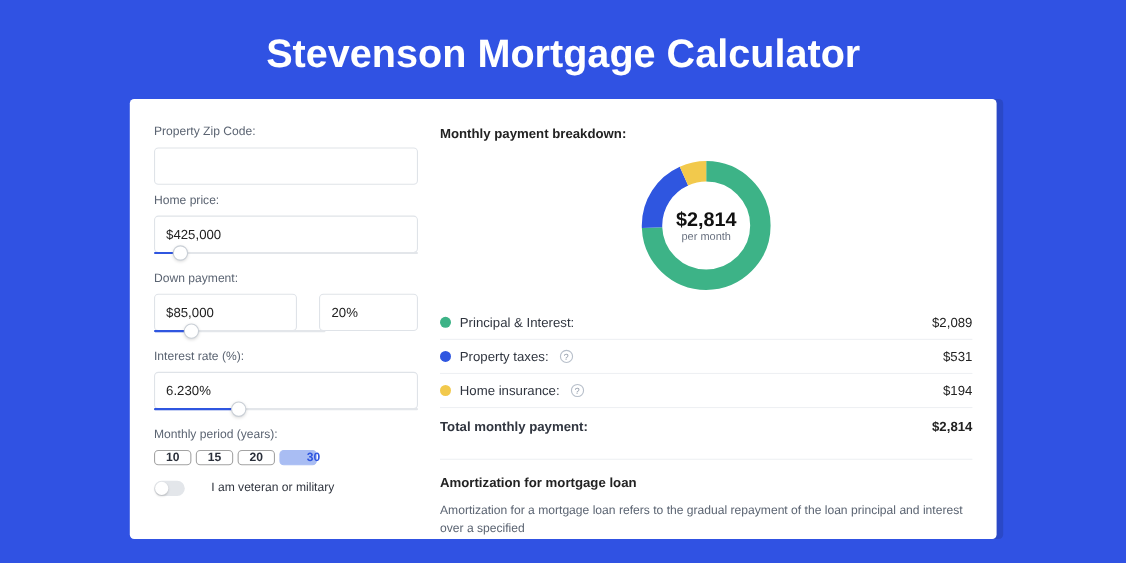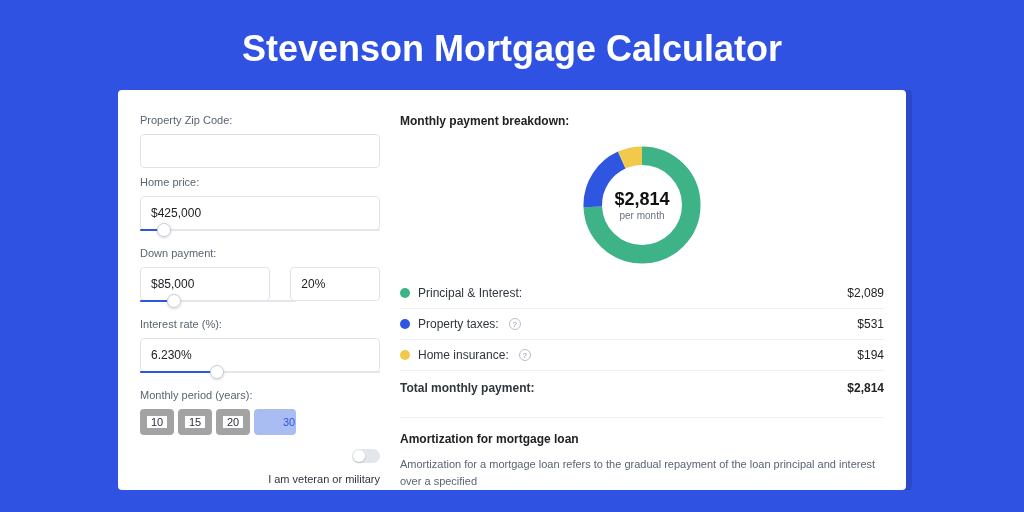--- a/index.html
+++ b/index.html
@@ -11,23 +11,23 @@
   .field { margin-bottom: 8px; }
   .field-label { font-size: 11px; color: #5b6472; display: block; margin-bottom: 8px; }
   .input { width: 100%; height: 34px; border: 1px solid #dfe3e8; border-radius: 4px; padding: 0 10px; font-size: 12px; color: #222; background: #fff; }
   .slider-track { position: relative; height: 2px; background: #e3e6ea; margin-top: -1px; margin-bottom: 16px; border-radius: 2px; }
   .slider-fill { position: absolute; height: 2px; background: #2f56e0; border-radius: 2px; top: 0; left: 0; }
   .slider-thumb { position: absolute; width: 14px; height: 14px; background: #fff; border: 1px solid #c9cfd6; border-radius: 50%; top: -6px; box-shadow: 0 1px 3px rgba(0,0,0,0.15); transform: translateX(-50%); cursor: pointer; }
   .row2 { display: flex; gap: 20px; }
   .row2 .input:first-child { flex: 1.6; }
   .row2 .input:last-child { flex: 1; }
   .periods { display: flex; gap: 4px; }
-  .period-btn { width: 34px; height: 26px; border: 7px solid #a3a3a3; border-radius: 4px; background: #fff; font-size: 11px; font-weight: 400; color: #2a2f3a; cursor: pointer; display: flex; align-items: center; justify-content: center; }
+  .period-btn { width: 34px; height: 14px; border: 1px solid #a3a3a3; border-radius: 4px; background: #fff; font-size: 11px; font-weight: 700; color: #2a2f3a; cursor: pointer; display: flex; align-items: center; justify-content: center; }
   .period-btn.sel { background: #a9bdf3; color: #2f56e0; border-color: #a9bdf3; padding-left: 28px; }
-  .vet-row { display: flex; align-items: flex-end; gap: 10px; margin-top: 14px; flex-direction: column; }
+  .vet-row { display: flex; align-items: flex-start; gap: 24px; margin-top: 14px; }
   .toggle { width: 28px; height: 14px; background: #e3e6ea; border-radius: 9px; position: relative; cursor: pointer; }
   .toggle::after { content: ""; position: absolute; width: 12px; height: 12px; background: #fff; border-radius: 50%; top: 1px; left: 1px; box-shadow: 0 1px 2px rgba(0,0,0,0.2); }
   .vet-label { font-size: 11px; color: #30353f; }
   .section-title { font-size: 12px; font-weight: 700; color: #222; margin-bottom: 12px; }
   .donut-wrap { display: flex; justify-content: center; margin-bottom: 8px; }
   .donut { position: relative; width: 130px; height: 130px; }
   .donut svg { transform: rotate(-90deg); }
   .donut-center { position: absolute; inset: 0; display: flex; flex-direction: column; align-items: center; justify-content: center; }
   .donut-val { font-size: 18px; font-weight: 700; color: #111; }
   .donut-sub { font-size: 10px; color: #6a7280; }

